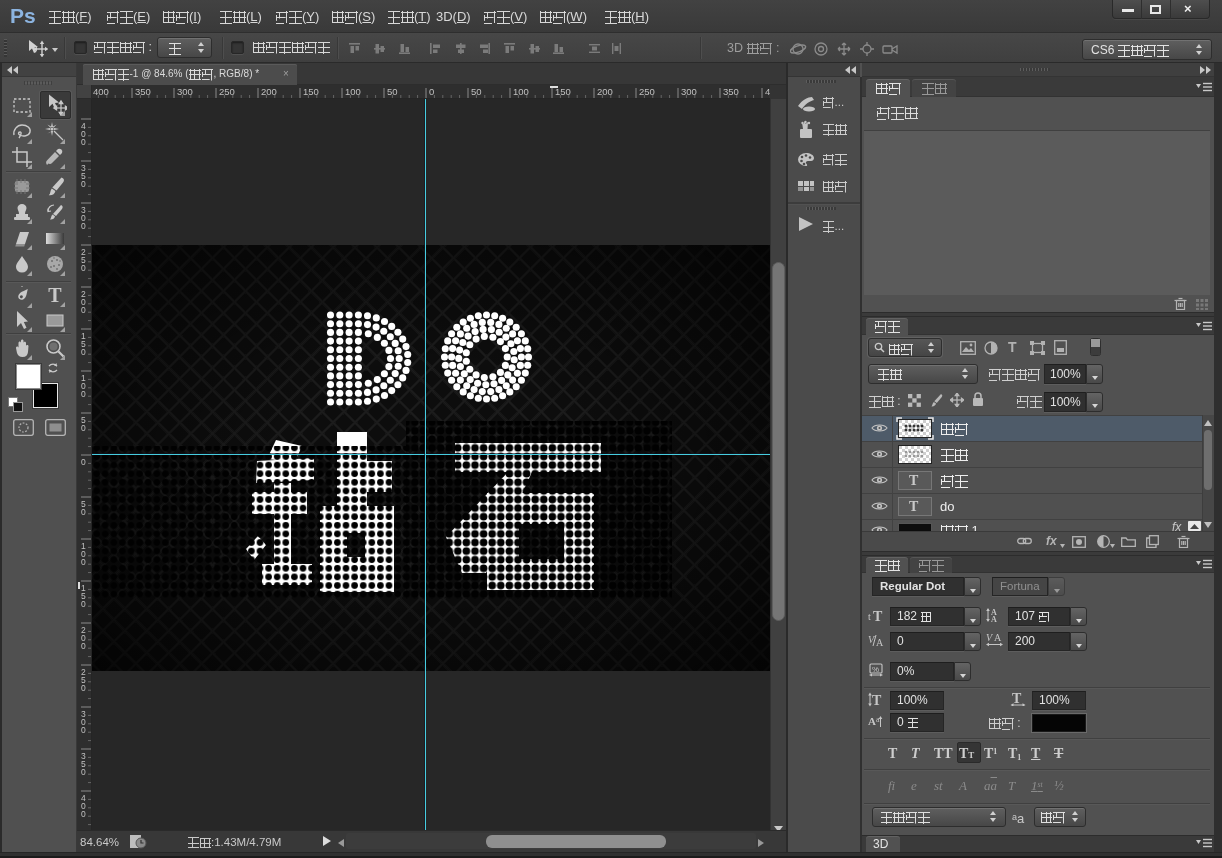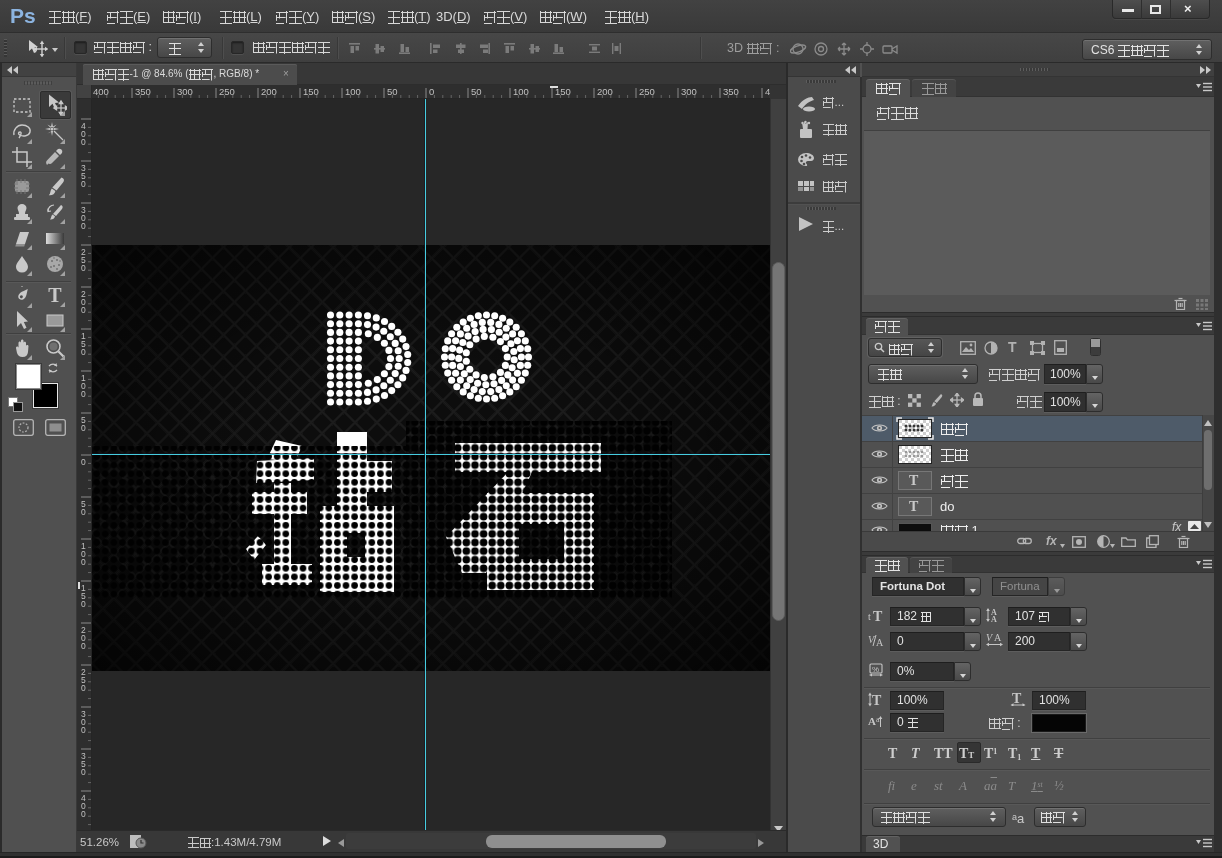--- a/index.html
+++ b/index.html
@@ -874,21 +874,21 @@
     <div class="ab" style="left:92px;top:453px;width:678px;height:1px;background:#141420;opacity:.6"></div>
     <div class="ab" style="left:92px;top:454px;width:678px;height:1px;background:#46cddf"></div>
     <div class="ab" style="left:424px;top:99px;width:1px;height:731px;background:#141420;opacity:.6"></div>
     <div class="ab" style="left:425px;top:99px;width:1px;height:731px;background:#46cddf"></div>
     <div class="ab" style="left:770px;top:99px;width:18px;height:731px;background:#404040;border-left:1px solid #333"></div>
     <div class="ab" style="left:772px;top:262px;width:13px;height:359px;background:#757575;border-radius:7px;border:1px solid #5e5e5e"></div>
     <svg class="ab" style="left:774px;top:826px;" width="9" height="6" viewBox="0 0 9 6">
       <path d="M0,0 h9 l-4.5,6 Z" fill="#c9c9c9"></path>
     </svg>
     <div class="ab" style="left:77px;top:830px;width:711px;height:22px;background:#383838;border-top:1px solid #2a2a2a"></div>
-    <div class="ab" style="left:80px;top:837px;font-size:11.5px;color:#c9c9c9;white-space:nowrap;line-height:1;">51.26%</div>
+    <div class="ab" style="left:80px;top:837px;font-size:11.5px;color:#c9c9c9;white-space:nowrap;line-height:1;">84.64%</div>
     <svg class="ab" style="left:129px;top:834px;" width="18" height="15" viewBox="0 0 18 15">
       <rect x="1" y="1" width="11" height="13" fill="#bdbdbd"></rect>
       <circle cx="12" cy="9" r="5" fill="#8a8a8a" stroke="#555" stroke-width="1"></circle>
       <path d="M12,6 v3 h2.5" stroke="#333" stroke-width="1.2" fill="none"></path>
     </svg>
     <div class="ab" style="left:187px;top:837px;font-size:11.5px;color:#c9c9c9;white-space:nowrap;line-height:1;"><span style="--gs:11px"><i class="g v0"></i><i class="g v1"></i></span>:1.43M/4.79M</div>
     <svg class="ab" style="left:322px;top:835px;" width="10" height="12" viewBox="0 0 10 12">
       <path d="M1,1 L9,6 L1,11 Z" fill="#dcdcdc"></path>
     </svg>
     <svg class="ab" style="left:338px;top:839px;" width="6" height="8" viewBox="0 0 6 8">
@@ -1227,21 +1227,21 @@
     <div class="ptab off" style="left:910px;top:557px;width:42px;height:16px;line-height:16px"><span style="--gs:12px"><i class="g v2"></i><i class="g v0"></i></span></div>
     <svg class="ab" style="left:1196px;top:559px;" width="16" height="10" viewBox="0 0 16 10">
       <path d="M0,2 l5,0 -2.5,4 Z" fill="#c9c9c9"></path>
       <g stroke="#c9c9c9" stroke-width="1.4">
         <line x1="7" y1="1.5" x2="16" y2="1.5"></line>
         <line x1="7" y1="5" x2="16" y2="5"></line>
         <line x1="7" y1="8.5" x2="16" y2="8.5"></line>
       </g>
     </svg>
     <div class="ab" style="left:862px;top:573px;width:352px;height:262px;background:#515151"></div>
-    <div class="fld" style="left:872px;top:577px;width:92px;height:19px;line-height:17px;padding-left:7px;font-size:11.5px;font-weight:bold">Fortuna Dot</div>
+    <div class="fld" style="left:872px;top:577px;width:92px;height:19px;line-height:17px;padding-left:7px;font-size:11.5px;font-weight:bold">Regular Dot</div>
     <div class="fbtn" style="left:964px;top:577px;width:17px;height:19px;line-height:19px"><span class="dnar"></span></div>
     <div class="fld" style="left:992px;top:577px;width:56px;height:19px;line-height:17px;padding-left:7px;font-size:11.5px;color:#909090;background:#454545">Fortuna</div>
     <div class="fbtn" style="left:1048px;top:577px;width:17px;height:19px;line-height:19px;opacity:.55"><span class="dnar"></span></div>
     <svg class="ab" style="left:868px;top:608px;" width="18" height="14" viewBox="0 0 18 14">
       <text x="0" y="12" font-size="10" fill="#c6c6c6" font-family="Liberation Serif">t</text>
       <text x="5" y="13" font-size="14" font-weight="bold" font-family="Liberation Serif" fill="#c6c6c6">T</text>
     </svg>
     <div class="fld" style="left:890px;top:607px;width:74px;height:19px;line-height:17px;padding-left:6px">182 <span style="--gs:10.5px"><i class="g v1"></i></span></div>
     <div class="fbtn" style="left:964px;top:607px;width:17px;height:19px;line-height:19px"><span class="dnar"></span></div>
     <svg class="ab" style="left:986px;top:608px;" width="16" height="14" viewBox="0 0 16 14">

